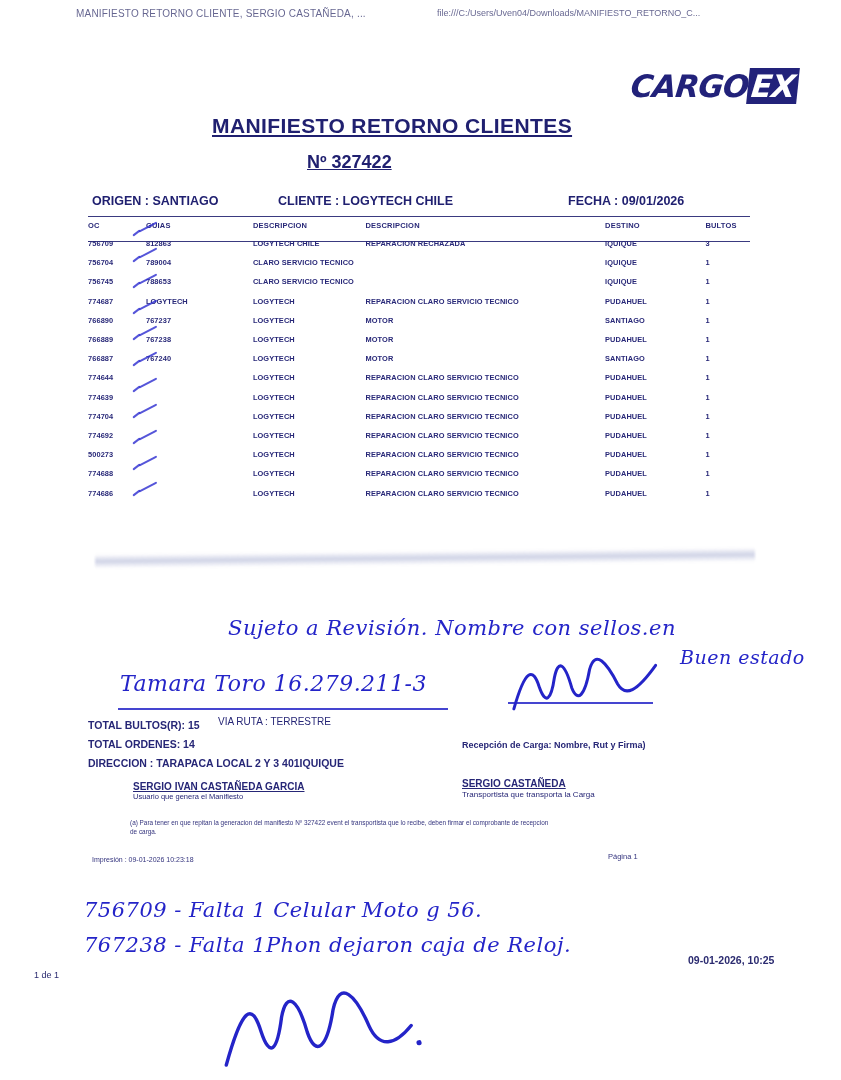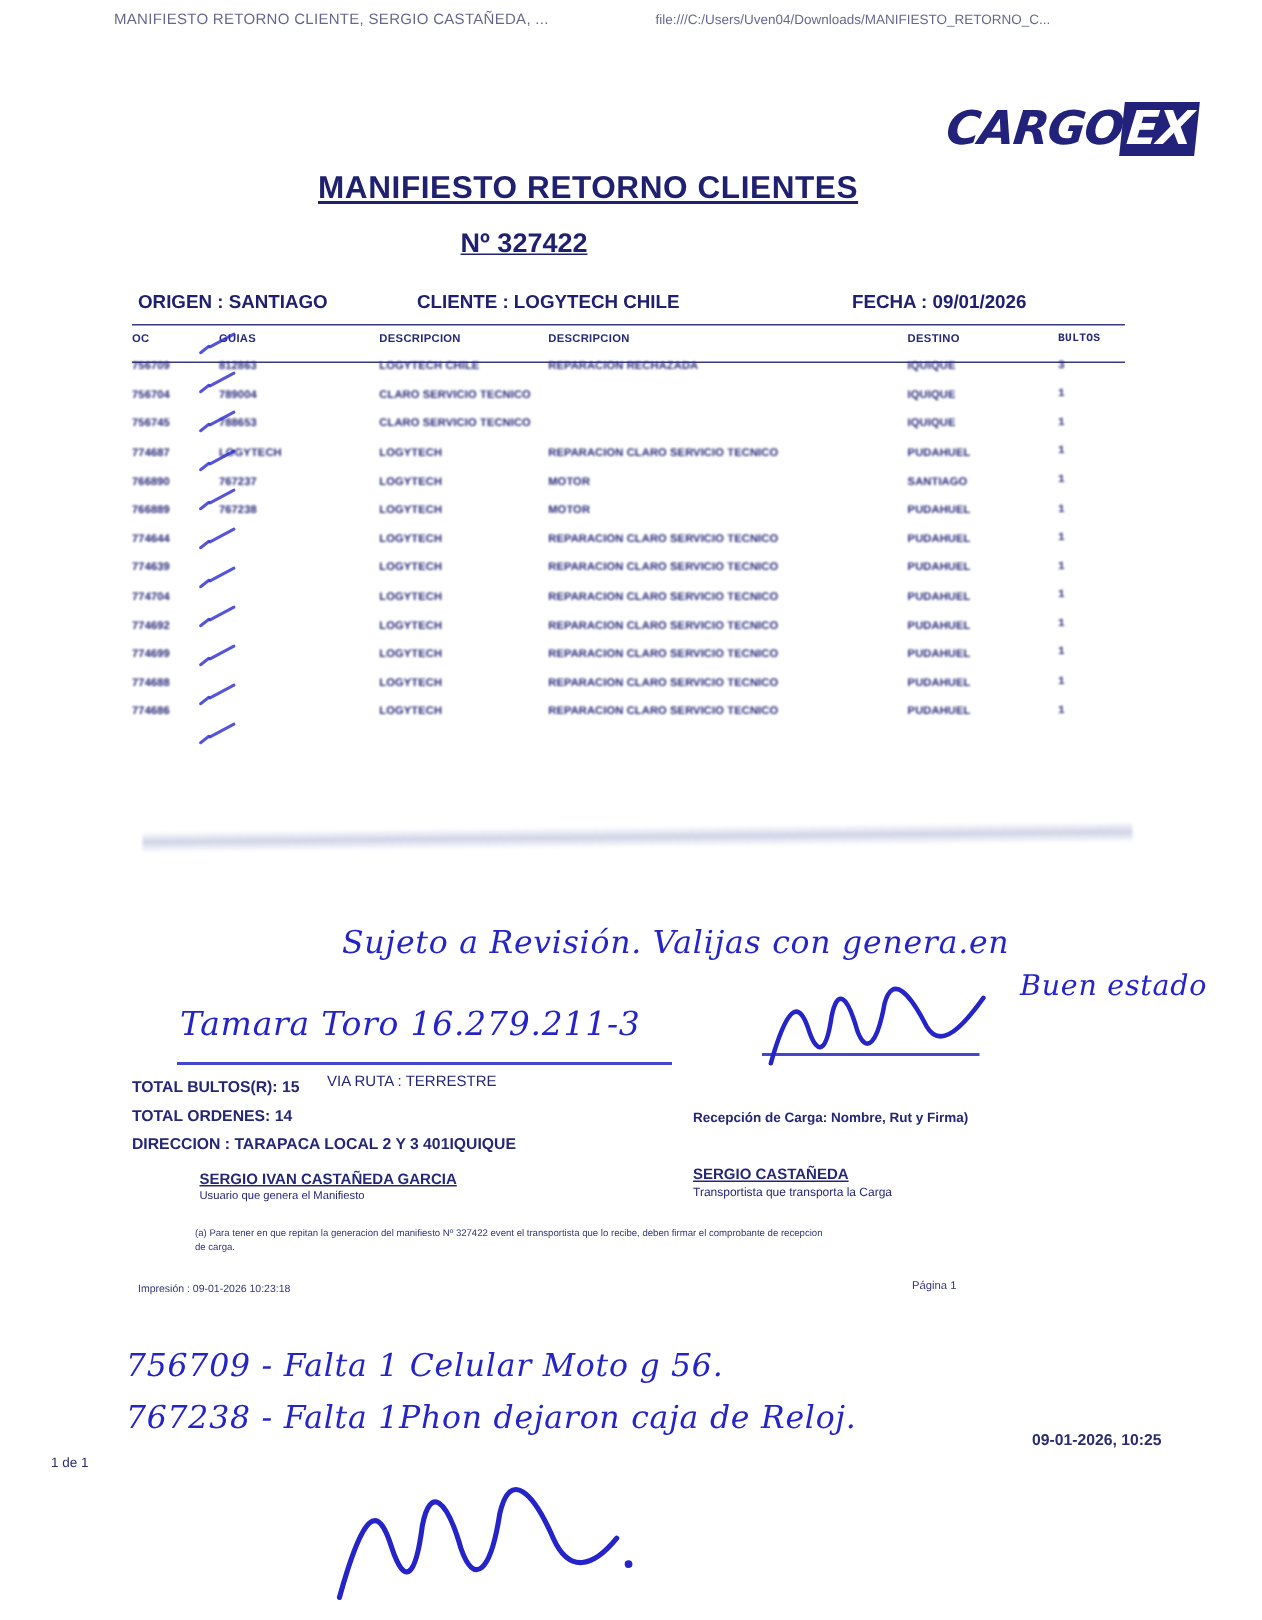--- a/index.html
+++ b/index.html
@@ -141,21 +141,21 @@
     white-space: nowrap;
     filter: blur(.55px);
     font-weight: bold;
     letter-spacing: .1px;
   }
   .c-oc    { width: 52px; }
   .c-guia  { width: 96px; }
   .c-dest  { width: 95px; }
   .c-desc  { width: 215px; }
   .c-dno   { width: 90px; }
-  .c-bul   { width: 40px; text-align: left; font-family: Liberation Mono, monospace; }
+  .c-bul   { width: 40px; text-align: left; }
 
   th.c-bul, td.c-bul { padding-left: 4px; }
 
   
   .checkmark {
     position: absolute;
     width: 26px;
     height: 13px;
     pointer-events: none;
   }
@@ -426,20 +426,28 @@
       </tr>
       <tr>
         <td class="c-oc">766889</td>
         <td class="c-guia">767238</td>
         <td class="c-dest">LOGYTECH</td>
         <td class="c-desc">MOTOR</td>
         <td class="c-dno">PUDAHUEL</td>
         <td class="c-bul">1</td>
       </tr>
       <tr>
+        <td class="c-oc">766887</td>
+        <td class="c-guia">767240</td>
+        <td class="c-dest">LOGYTECH</td>
+        <td class="c-desc">MOTOR</td>
+        <td class="c-dno">SANTIAGO</td>
+        <td class="c-bul">1</td>
+      </tr>
+      <tr>
         <td class="c-oc">774644</td>
         <td class="c-guia"></td>
         <td class="c-dest">LOGYTECH</td>
         <td class="c-desc">REPARACION CLARO SERVICIO TECNICO</td>
         <td class="c-dno">PUDAHUEL</td>
         <td class="c-bul">1</td>
       </tr>
       <tr>
         <td class="c-oc">774639</td>
         <td class="c-guia"></td>
@@ -458,21 +466,21 @@
       </tr>
       <tr>
         <td class="c-oc">774692</td>
         <td class="c-guia"></td>
         <td class="c-dest">LOGYTECH</td>
         <td class="c-desc">REPARACION CLARO SERVICIO TECNICO</td>
         <td class="c-dno">PUDAHUEL</td>
         <td class="c-bul">1</td>
       </tr>
       <tr>
-        <td class="c-oc">774699</td>
+        <td class="c-oc">500273</td>
         <td class="c-guia"></td>
         <td class="c-dest">LOGYTECH</td>
         <td class="c-desc">REPARACION CLARO SERVICIO TECNICO</td>
         <td class="c-dno">PUDAHUEL</td>
         <td class="c-bul">1</td>
       </tr>
       <tr>
         <td class="c-oc">774688</td>
         <td class="c-guia"></td>
         <td class="c-dest">LOGYTECH</td>
@@ -498,21 +506,21 @@
   <div class="checkmark" style="left:132px; top:300px;"></div>
   <div class="checkmark" style="left:132px; top:326px;"></div>
   <div class="checkmark" style="left:132px; top:352px;"></div>
   <div class="checkmark" style="left:132px; top:378px;"></div>
   <div class="checkmark" style="left:132px; top:404px;"></div>
   <div class="checkmark" style="left:132px; top:430px;"></div>
   <div class="checkmark" style="left:132px; top:456px;"></div>
 
   <div class="fold"></div>
 
-  <div class="hand hw-note1">Sujeto a Revisión. Valijas con genera.en</div>
+  <div class="hand hw-note1">Sujeto a Revisión. Nombre con sellos.en</div>
   <div class="hand hw-note2">Buen estado</div>
   <div class="hand hw-name">Tamara Toro  16.279.211-3</div>
   <div class="hw-underline" style="left:118px; top:682px; width:330px;"></div>
   <div class="hw-underline" style="left:508px; top:676px; width:145px;"></div>
 
   <svg class="hand hw-sig1" style="left:505px; top:630px;" width="160" height="50" viewBox="0 0 160 50">
     <path d="M6 44 C22 6, 30 4, 34 26 C38 44, 44 40, 50 18 C56 0, 62 4, 66 30 C70 46, 78 40, 86 14 C94 -6, 104 10, 112 32 C118 46, 130 42, 152 18" fill="none" stroke="#2424c8" stroke-width="3" stroke-linecap="round"></path>
   </svg>
 
   <div class="totals">

